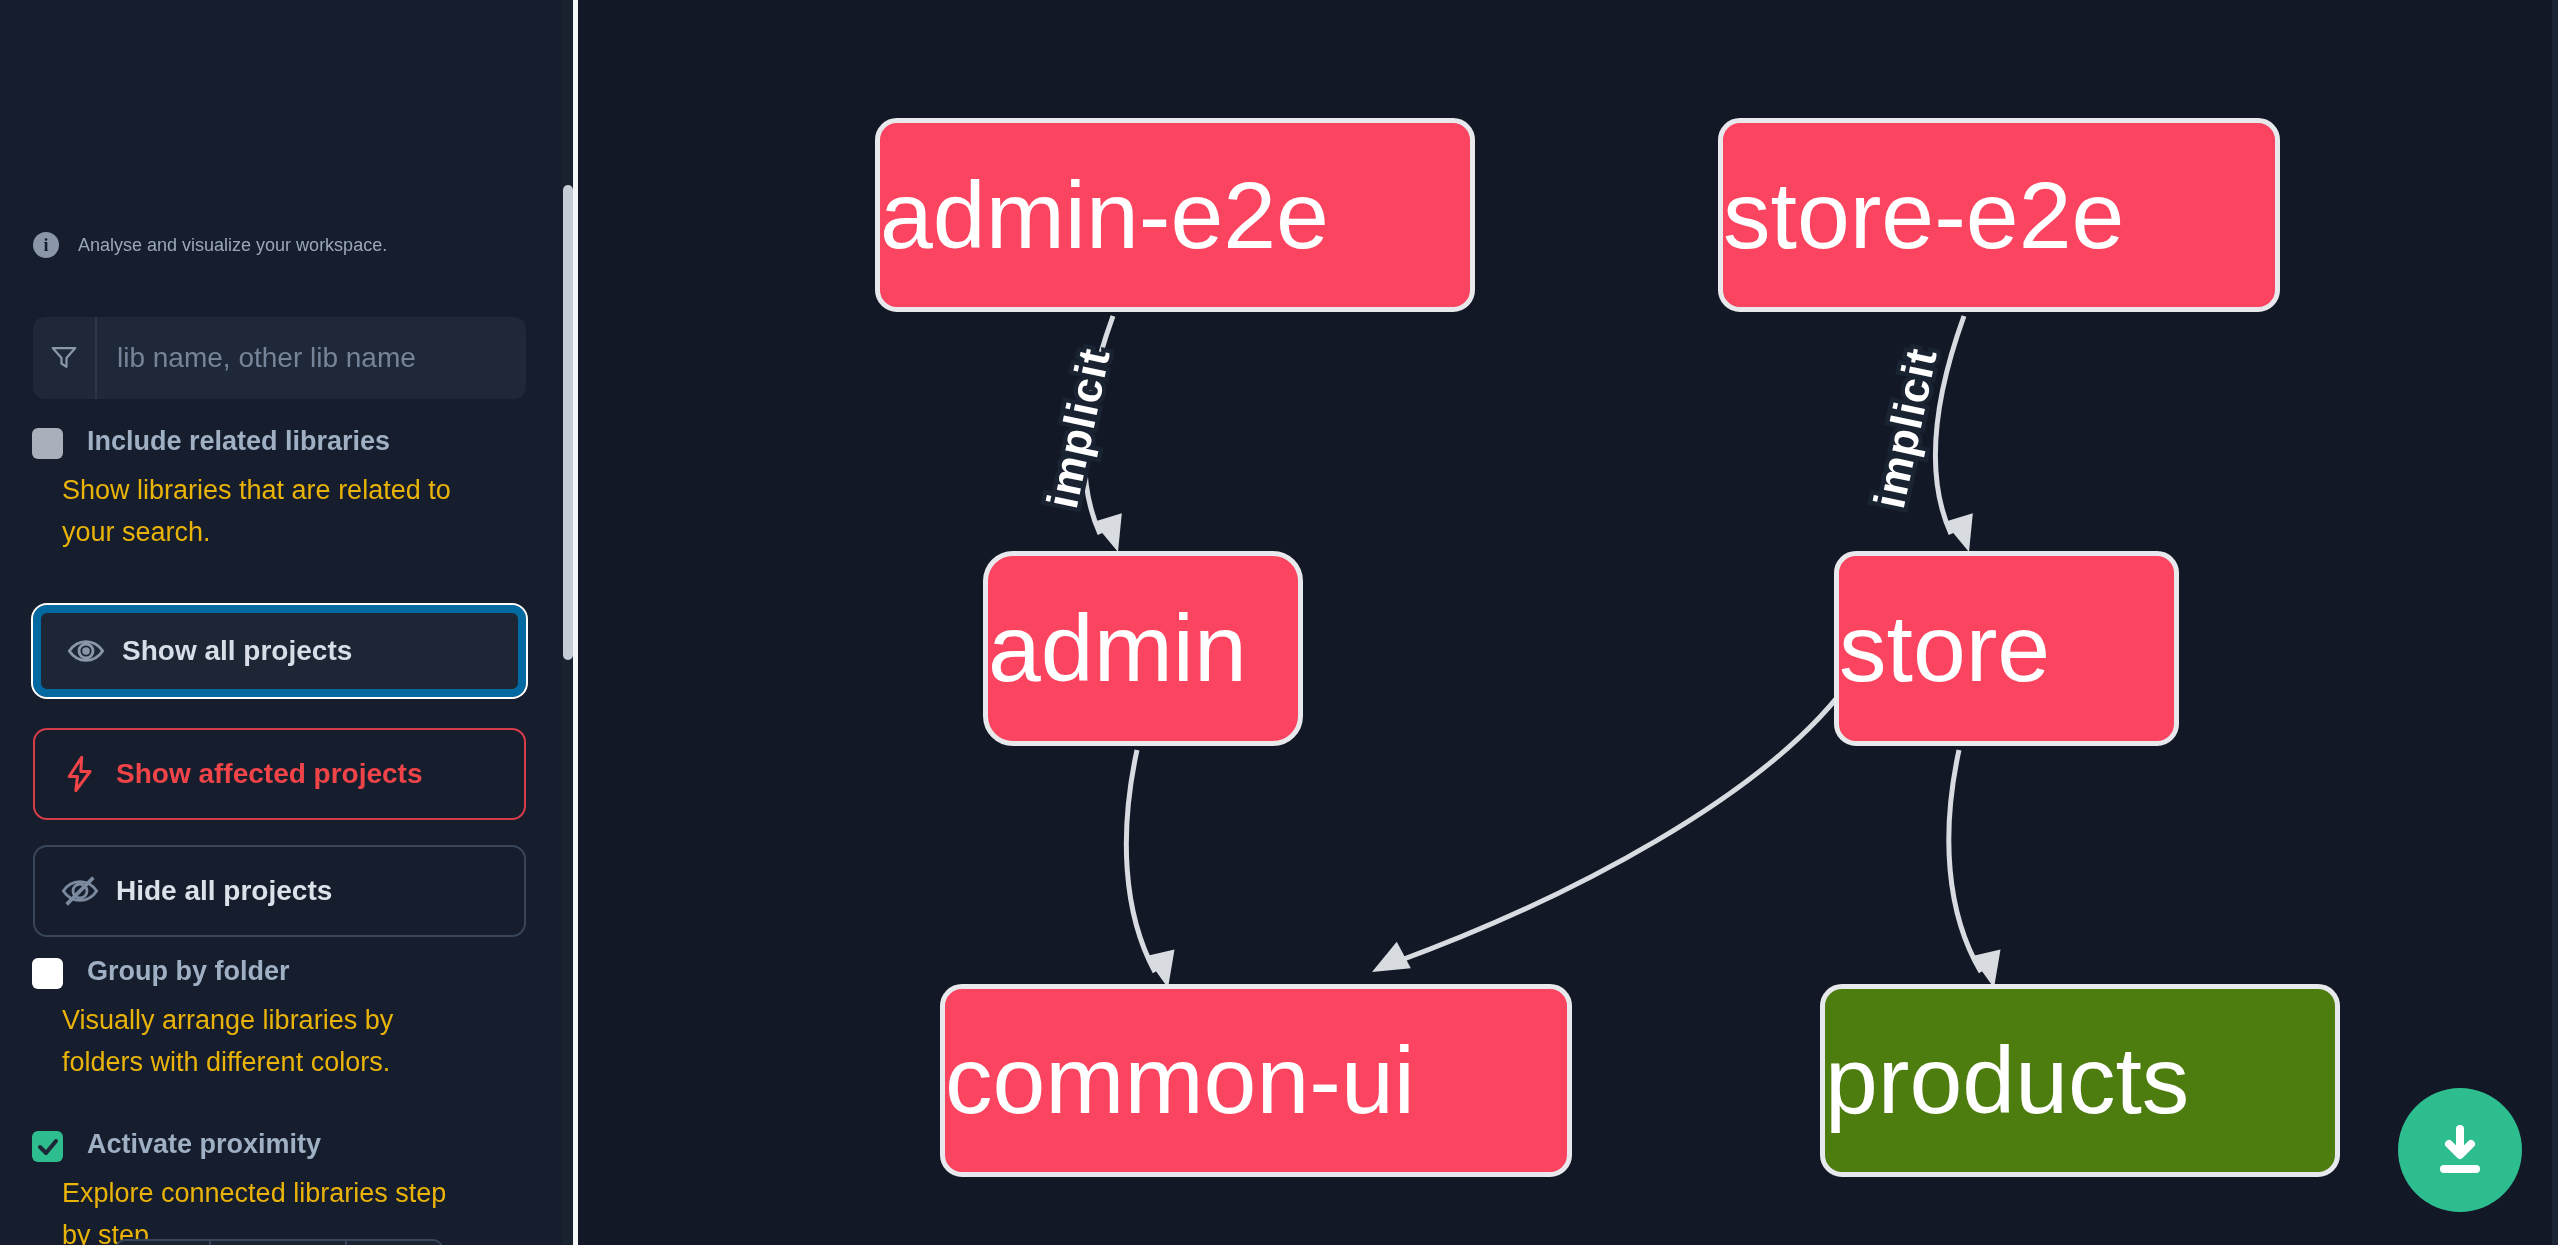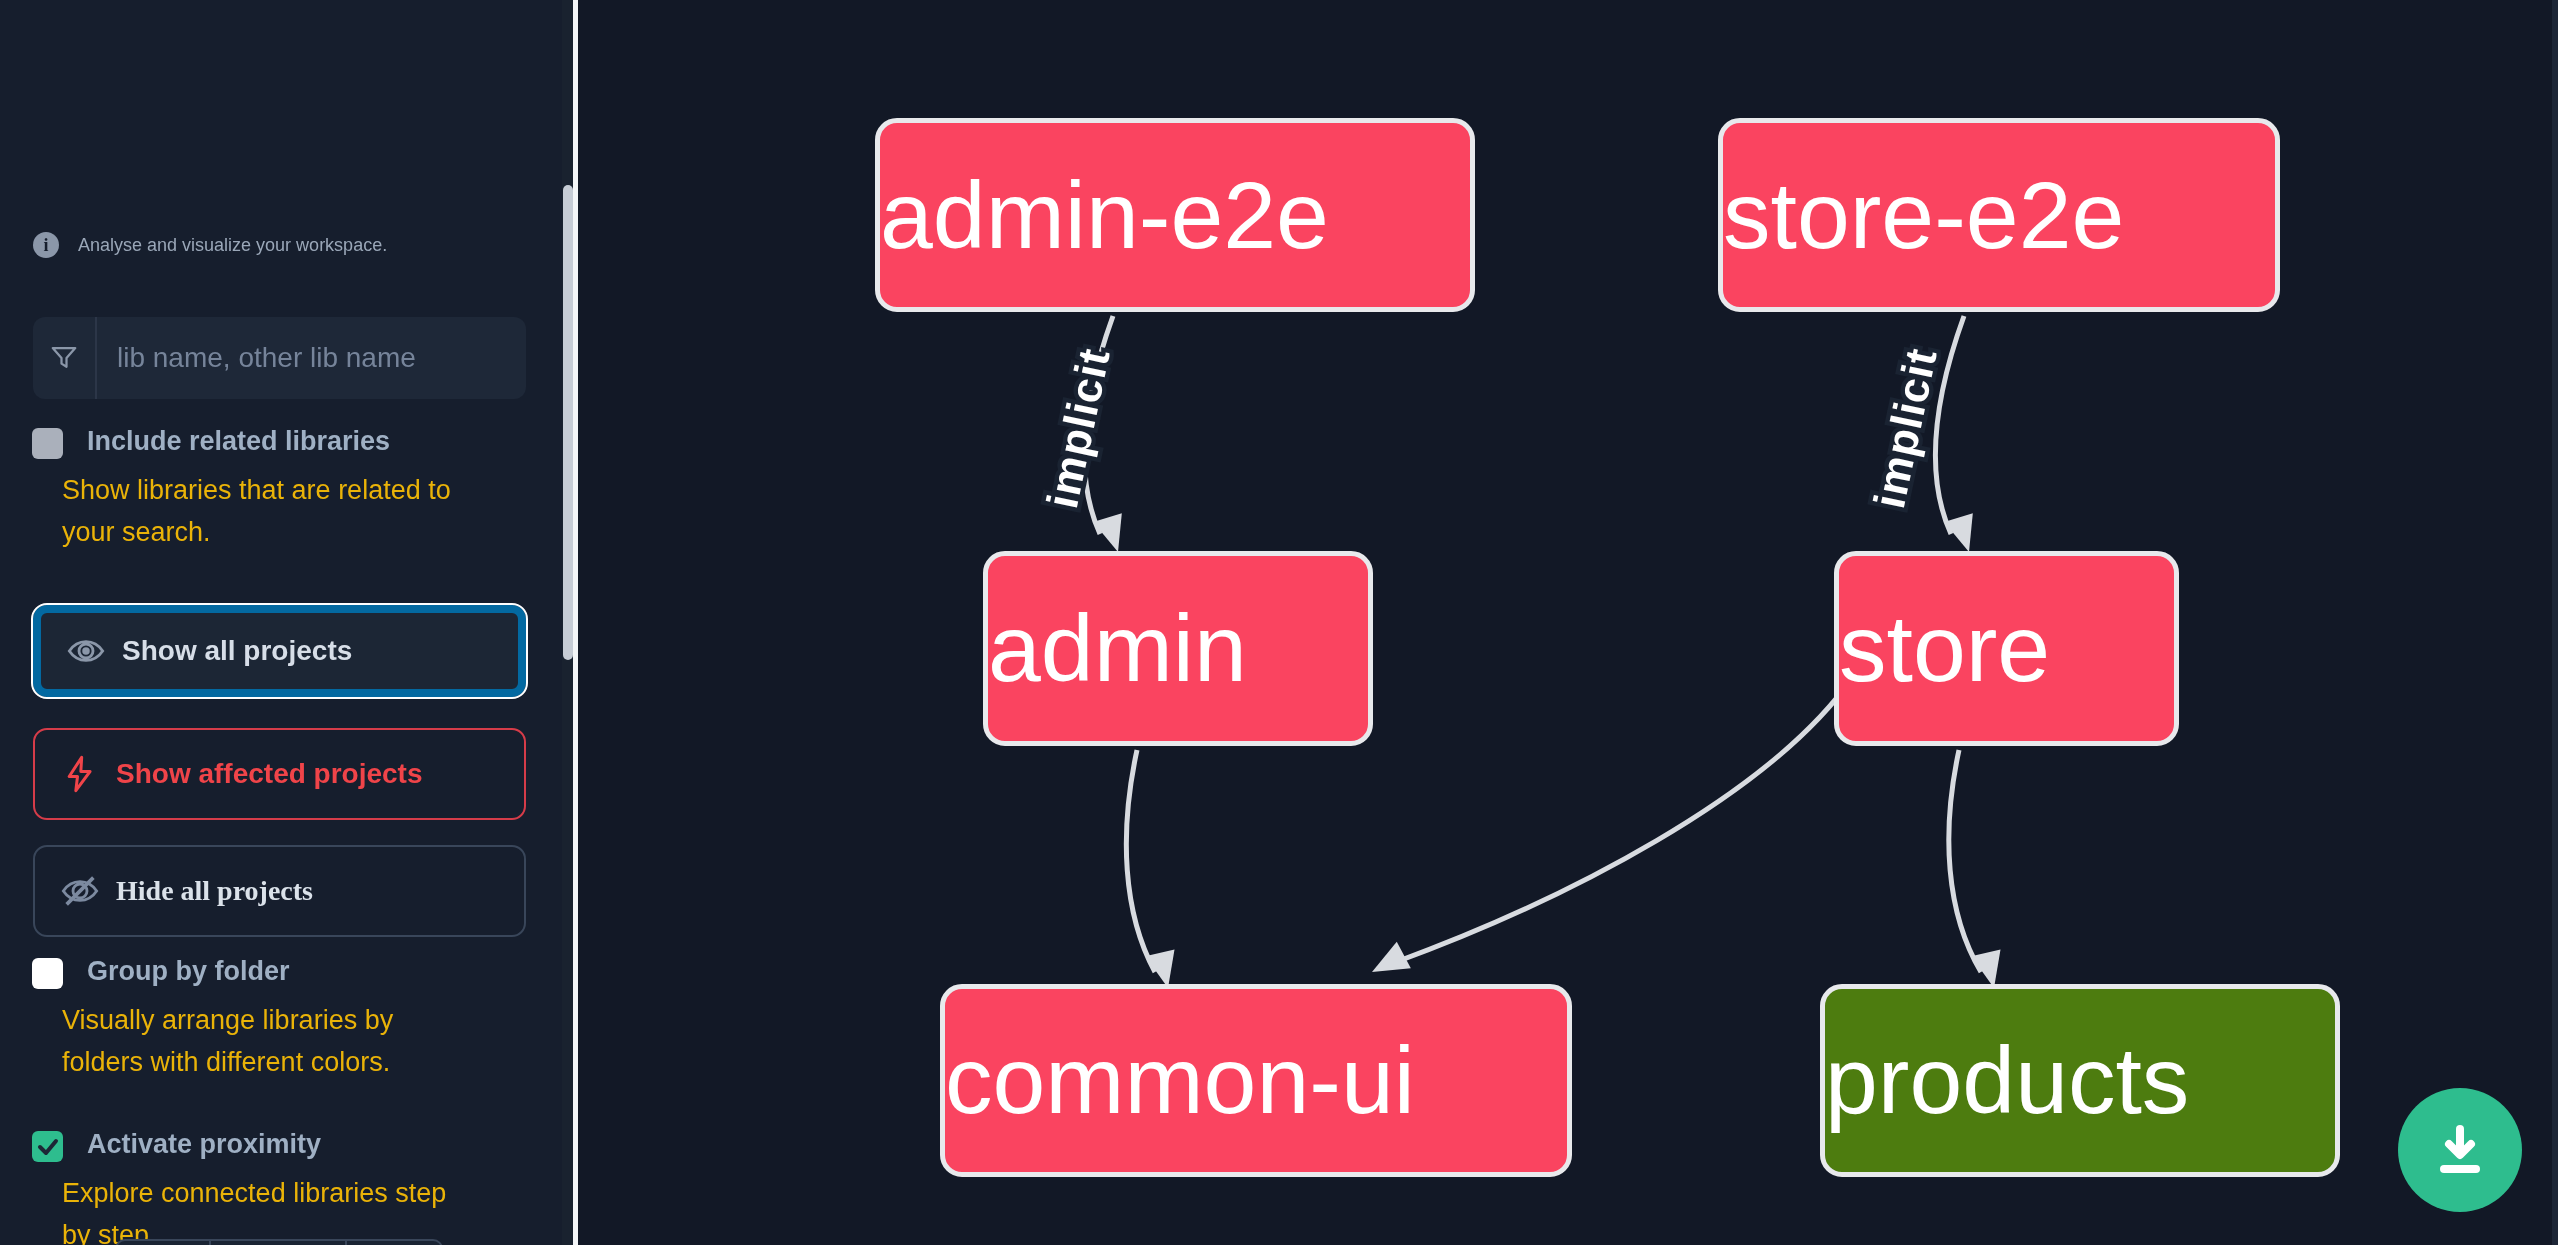--- a/index.html
+++ b/index.html
@@ -60,21 +60,21 @@
   
   .sb-btn { position:absolute; left:33px; width:493px; height:92px; border-radius:14px;
     background:transparent; display:flex; align-items:center; cursor:pointer; }
   .sb-btn .btn-icon { margin-left:25px; width:40px; height:40px; flex:0 0 auto; }
   .sb-btn .btn-label { margin-left:16px; font-size:28px; font-weight:700; }
   #btn-show-all { top:605px; background:#1c2635; border:8px solid #0369a1;
     outline:2px solid #ffffff; }
   #btn-show-all .btn-label { color:#d7dee8; }
   #btn-show-affected { top:728px; border:2px solid #d63c49; }
   #btn-show-affected .btn-label { color:#f04449; }
-  #btn-hide-all { top:845px; border:2px solid #39465a;font-family:Liberation Serif, serif; }
+  #btn-hide-all { top:845px; border:2px solid #39465a; }
   #btn-hide-all .btn-label { color:#dbe2ea; }
 
   
   #depth-stepper { position:absolute; left:115px; top:1239px; width:328px; height:20px;
     background:#1a2433; border:2px solid #39465a; border-radius:10px 10px 0 0;
     display:flex; overflow:hidden; }
   #depth-stepper .seg { border-right:2px solid #39465a; }
   #depth-stepper .seg:last-child { border-right:none; }
 
   
@@ -208,21 +208,21 @@
     </g>
   </svg>
 
   <div id="graph-nodes">
       <div class="gnode pink" style="left: 875px; top: 118px; width: 600px; height: 194px;">
         <span>admin-e2e</span>
       </div>
       <div class="gnode pink" style="left: 1718px; top: 118px; width: 562px; height: 194px;">
         <span>store-e2e</span>
       </div>
-      <div class="gnode pink" style="left: 983px; top: 551px; width: 390px; height: 195px;">
+      <div class="gnode pink" style="left: 983px; top: 551px; width: 320px; height: 195px; border-radius: 30px;">
         <span>admin</span>
       </div>
       <div class="gnode pink" style="left: 1834px; top: 551px; width: 345px; height: 195px;">
         <span>store</span>
       </div>
       <div class="gnode pink" style="left: 940px; top: 984px; width: 632px; height: 193px;">
         <span>common-ui</span>
       </div>
       <div class="gnode gray" style="left: 1820px; top: 984px; width: 520px; height: 193px;">
         <span>products</span>

